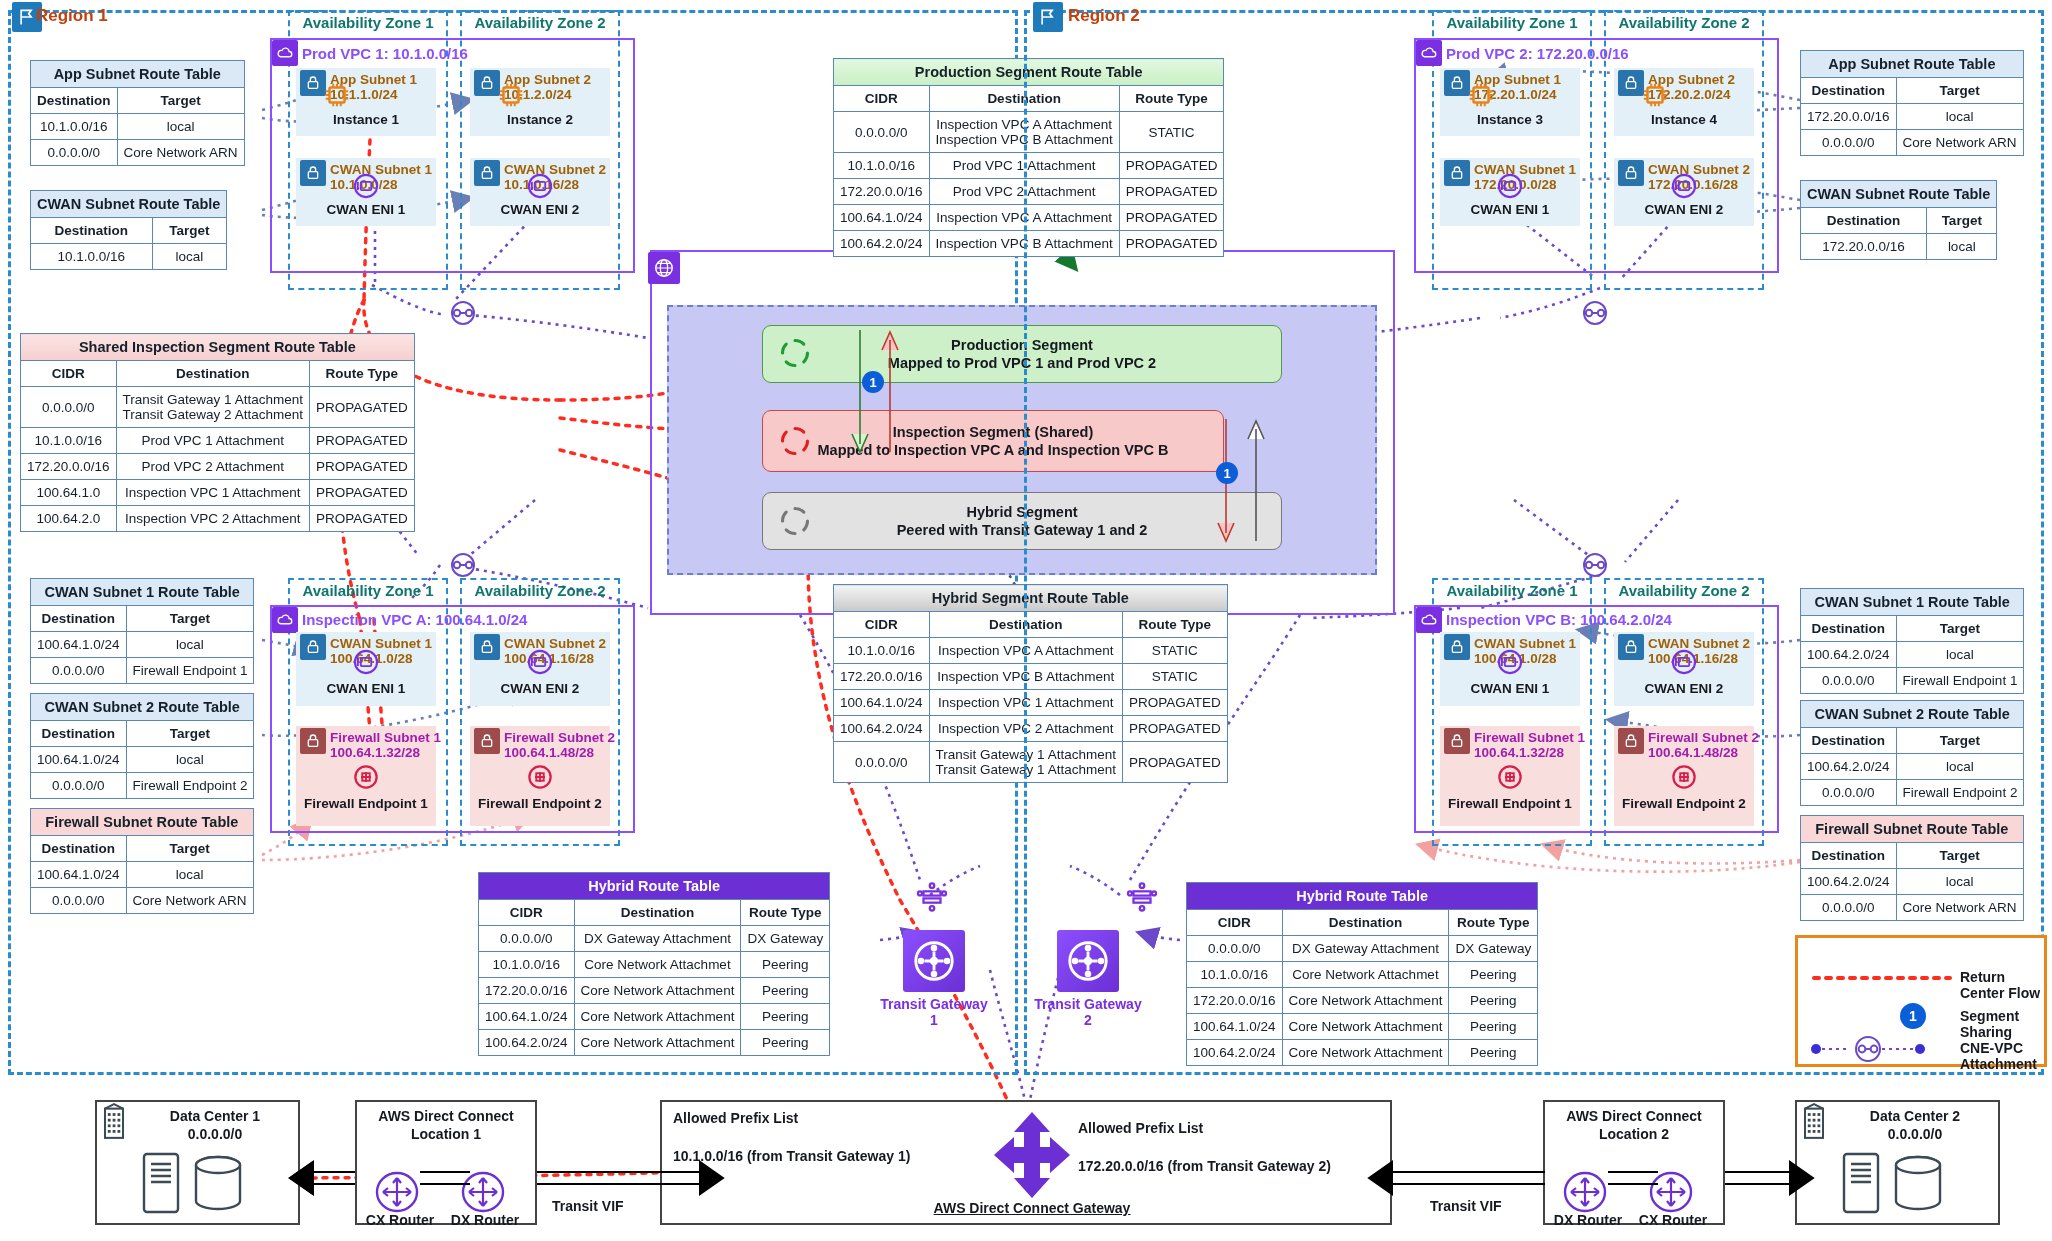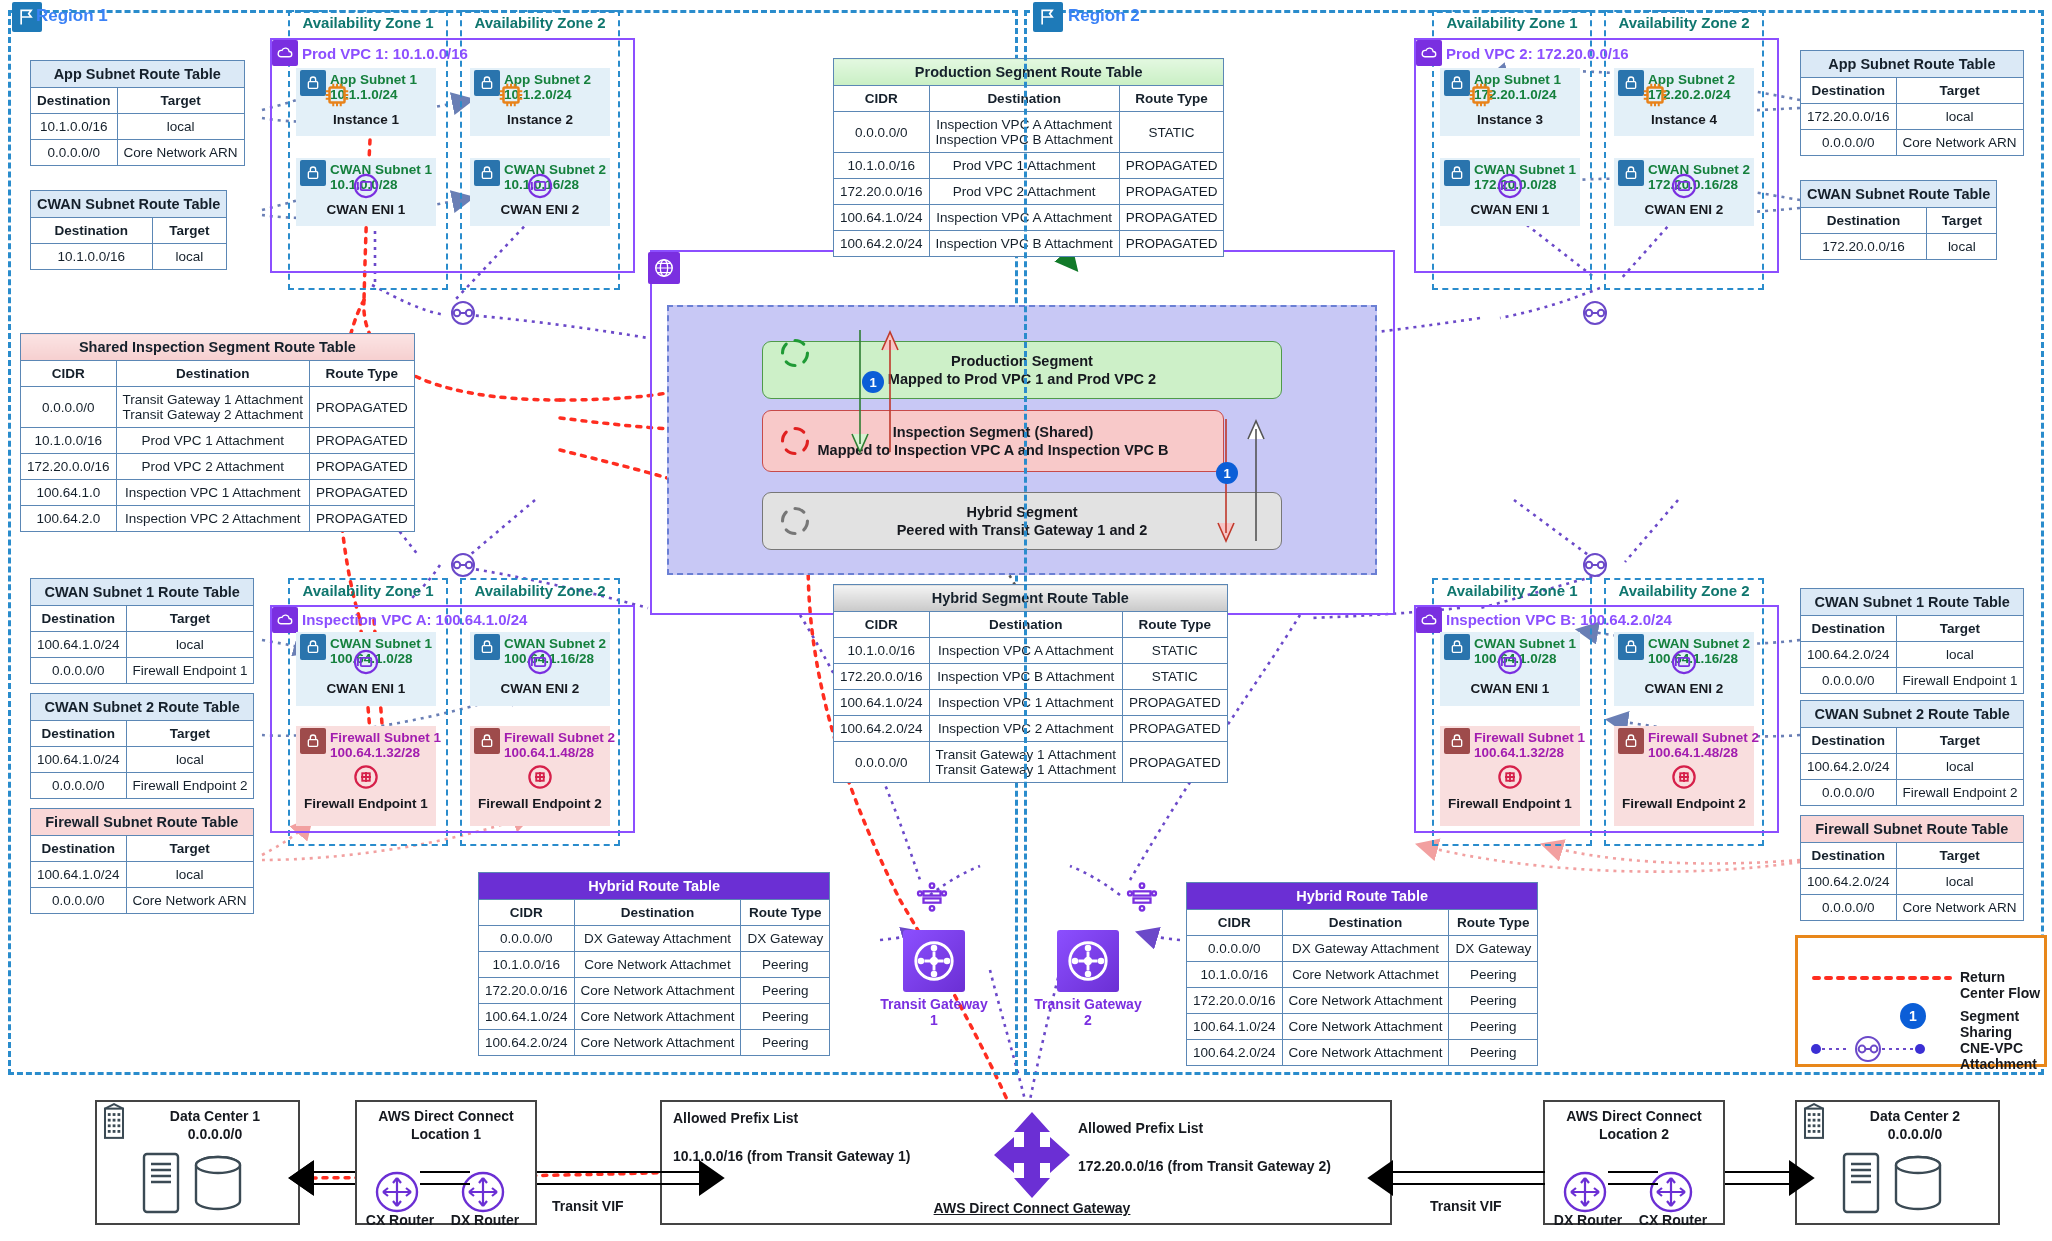--- a/index.html
+++ b/index.html
@@ -4,21 +4,21 @@
 <style>
   html,body{margin:0;padding:0;background:#ffffff;}
   body{font-family:"Liberation Sans",sans-serif;}
   #canvas{position:relative;width:2052px;height:1241px;background:#fff;overflow:hidden;}
   .abs{position:absolute;box-sizing:border-box;}
 
   
   .region{border:3px dashed #2a8ccc;}
   .az{border:2px dashed #2a8ccc;}
   .vpc{border:2px solid #8c4fff;background:transparent;}
-  .region-label{color:#3b82f6;font-weight:bold;font-size:17px;}
+  .region-label{color:#c2410c;font-weight:bold;font-size:17px;}
   .az-label{color:#0f766e;font-weight:bold;font-size:15px;text-align:center;}
   .vpc-label{color:#8c4fff;font-weight:bold;font-size:15px;}
 
   
   table.rt{border-collapse:collapse;background:#fff;font-size:13.5px;}
   table.rt td,table.rt th{border:1px solid #5b87b5;padding:5px 6px;text-align:center;
      color:#15202b;font-weight:normal;white-space:nowrap;}
   table.rt th{font-weight:bold;}
   table.rt tr.title td{font-weight:bold;font-size:14.5px;}
   .t-blue tr.title td{background:#dbe9f6;}
@@ -30,21 +30,21 @@
   .t-gray tr.title td{background:linear-gradient(#f4f4f4,#c9c9c9);}
   .t-gray td,.t-gray th{border-color:#999;}
   .t-pinkhdr tr.title td{background:linear-gradient(#fbe4e4,#f6cfcf);}
   .t-pinkhdr td,.t-pinkhdr th{border-color:#999;}
   .t-purple tr.title td{background:#6b2fd4;color:#fff;}
   .t-purple td,.t-purple th{border-color:#5b87b5;}
 
   
   .subnet{background:#e3f0f8;}
   .subnet.fw{background:#f9dede;}
-  .sn-title{font-size:13.5px;font-weight:bold;color:#15803d;line-height:1.12;}
+  .sn-title{font-size:13.5px;font-weight:bold;color:#a16207;line-height:1.12;}
   .sn-title.fwt{color:#a21caf;}
   .node-label{font-size:13.5px;font-weight:bold;color:#16191f;text-align:center;}
 
   .lockicon{width:26px;height:26px;background:#2a74ad;border-radius:2px;
      display:flex;align-items:center;justify-content:center;}
   .lockicon.dark{background:#9e4b4b;}
   .vpcicon{width:26px;height:26px;background:#7a2fe0;border-radius:2px;
      display:flex;align-items:center;justify-content:center;}
   .flagicon{width:30px;height:30px;background:#1e7ab8;border-radius:2px;
      display:flex;align-items:center;justify-content:center;}
@@ -588,21 +588,21 @@
 <div class="abs vpcicon" style="left:648px;top:252px;width:32px;height:32px;">
   <svg width="22" height="22" viewBox="0 0 24 24">
         <circle cx="12" cy="12" r="9" fill="none" stroke="#fff" stroke-width="1.6"></circle>
         <ellipse cx="12" cy="12" rx="4" ry="9" fill="none" stroke="#fff" stroke-width="1.4"></ellipse>
         <path d="M3 12h18M4.5 7h15M4.5 17h15" stroke="#fff" stroke-width="1.3"></path>
       </svg>
 </div>
 
 <div class="abs seg-outer" style="left:667px;top:305px;width:710px;height:270px;"></div>
 
-<div class="abs seg prod" style="left:762px;top:341px;width:520px;height:58px;">
+<div class="abs seg prod" style="left:762px;top:325px;width:520px;height:58px;">
   <div>
     <div>Production Segment</div>
     <div>Mapped to Prod VPC 1 and Prod VPC 2</div>
   </div>
 </div>
 <div class="abs" style="left:778px;top:336px;">
   <svg width="34" height="34" viewBox="0 0 24 24">
         <g fill="none" stroke="#1f9a35" stroke-width="2.2" stroke-linecap="round">
           <path d="M12 3.2a8.8 8.8 0 016.2 2.6"></path>
           <path d="M20.8 12a8.8 8.8 0 01-2.6 6.2"></path>

